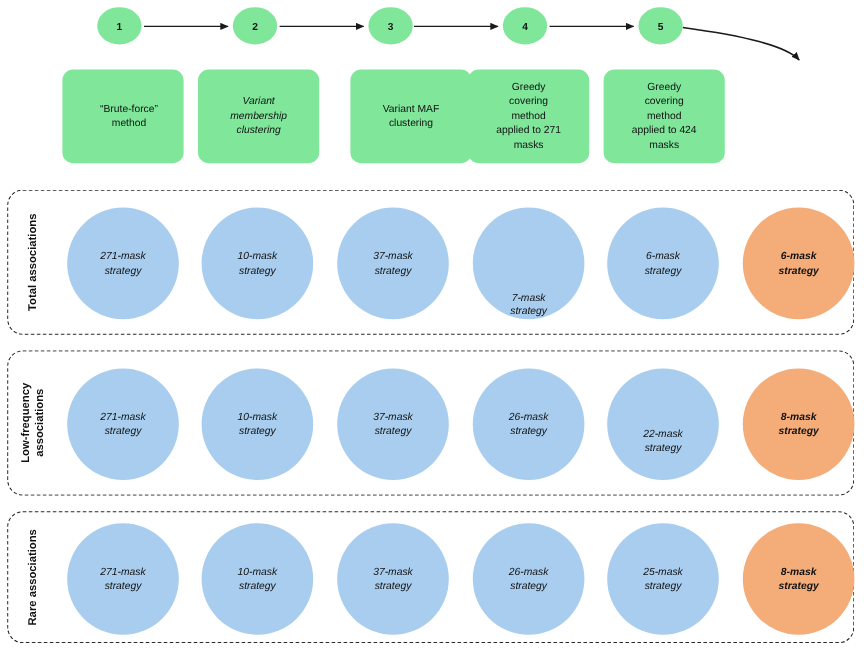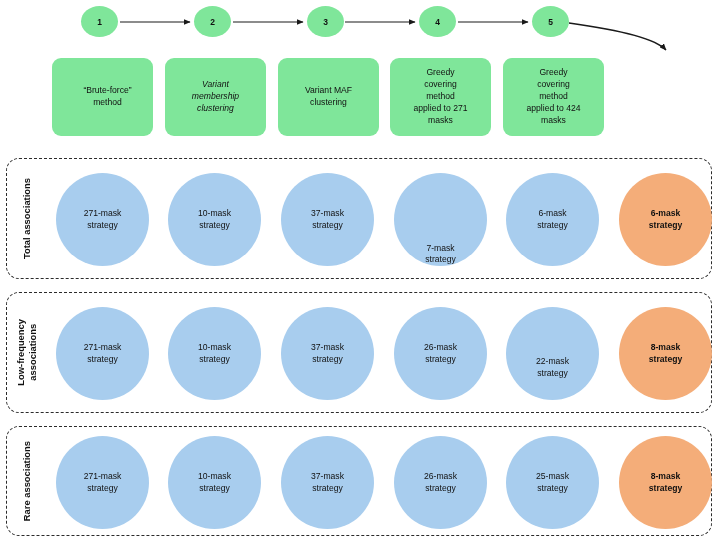--- a/index.html
+++ b/index.html
@@ -115,20 +115,21 @@
     height: 93px;
     border-radius: 50%;
     background: #a8cdee;
     display: flex;
     align-items: center;
     justify-content: center;
     text-align: center;
     font-size: 8.6px;
     line-height: 1.35;
     color: #111;
+    font-style: italic;
   }
   .bubble.highlight {
     background: #f4ad79;
     font-weight: bold;
   }
   .bubble .bubble-text {
     display: block;
     white-space: pre-line;
   }
 </style>
@@ -171,21 +172,21 @@
   <div class="method-row">
     <div class="method-box" style="left:52px;padding-left:15px;">
       <span style="white-space: pre-line;">“Brute-force”
 method</span>
     </div>
     <div class="method-box" style="left:165px;">
       <span style="white-space: pre-line; font-style: italic;">Variant
 membership
 clustering</span>
     </div>
-    <div class="method-box" style="left:278px;">
+    <div class="method-box" style="left:292px;">
       <span style="white-space: pre-line;">Variant MAF
 clustering</span>
     </div>
     <div class="method-box" style="left:390px;">
       <span style="white-space: pre-line;">Greedy
 covering
 method
 applied to 271
 masks</span>
     </div>

